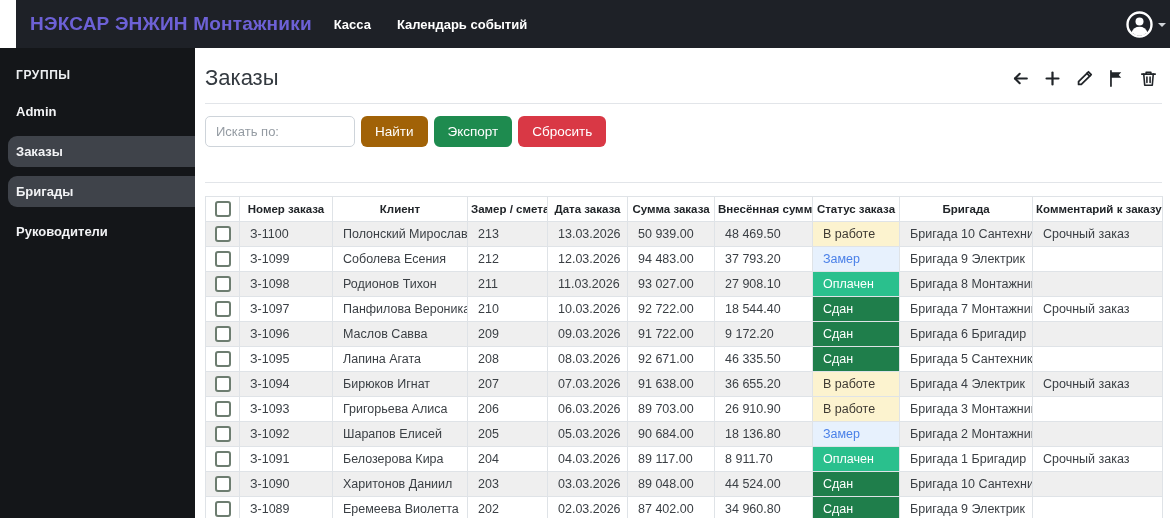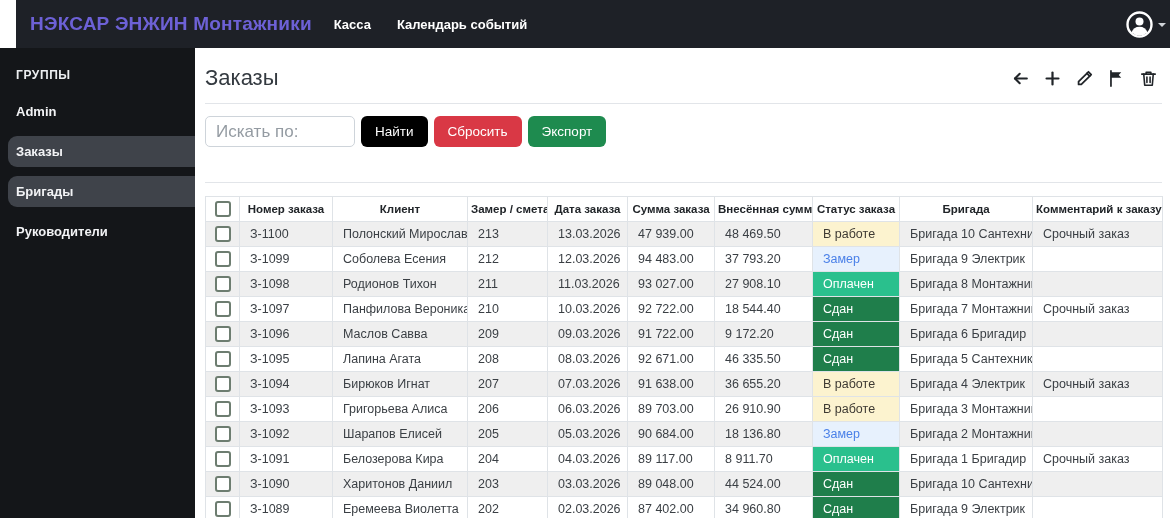--- a/index.html
+++ b/index.html
@@ -29,21 +29,21 @@
     padding:14px 8px 0 10px; overflow:hidden; }
   .title-row { display:flex; align-items:center; justify-content:space-between; height:32px; }
   .page-title { font-size:22px; font-weight:500; color:#343a40; }
   .page-actions { display:flex; align-items:center; gap:13px; padding-right:4px; }
   .act { width:19px; height:19px; display:inline-flex; cursor:pointer; }
   .act svg { width:19px; height:19px; }
   hr.sep { border:none; border-top:1px solid #e2e5e9; margin:9px 0 0 0; }
 
   .toolbar { display:flex; align-items:center; gap:6px; margin-top:12px; }
   .search-input { width:150px; height:31px; border:1px solid #ced4da; border-radius:5px;
-    padding:0 10px; font-size:17px; color:#495057; font-family:inherit; outline:none; }
+    padding:0 10px; font-size:13px; color:#495057; font-family:inherit; outline:none; }
   .search-input::placeholder { color:#949ba2; }
   .btn { height:31px; border:none; border-radius:6px; color:#fff; font-size:13.5px; font-weight:500;
     padding:0 14px; font-family:inherit; cursor:pointer; }
 
   .toolbar-gap { height:26px; }
 
   
   table { width:957px; border-collapse:collapse; table-layout:fixed; margin-top:13px;
     font-size:12.5px; color:#3a3f44; }
   th, td { border:1px solid #dfe3e7; padding:4px 10px; height:25px; white-space:nowrap;
@@ -120,23 +120,23 @@
             <path d="M10 10v7M14 10v7"></path>
           </svg>
         </span>
       </div>
   </div>
   <hr class="sep">
 
   <div class="toolbar">
     <input class="search-input" type="text" placeholder="Искать по:" style="">
     <div style="display:flex; gap:6px;">
-        <button class="btn" style="background: #000000;">Найти</button>
+        <button class="btn" style="background: #a16207;">Найти</button>
+        <button class="btn" style="background: rgb(30, 139, 79);">Экспорт</button>
         <button class="btn" style="background: rgb(217, 56, 69);">Сбросить</button>
-        <button class="btn" style="background: rgb(30, 139, 79);">Экспорт</button>
       </div>
   </div>
 
   <div class="toolbar-gap"></div>
   <hr class="sep">
 
   <table>
     <colgroup>
       <col style="width:34px">
         <col style="width:93px">
@@ -163,21 +163,21 @@
           <th>Комментарий к заказу</th>
         </tr>
       </thead>
     <tbody>
         <tr>
           <td class="cb-col"><span class="cbx"></span></td>
           <td>З-1100</td>
           <td>Полонский Мирослав</td>
           <td>213</td>
           <td>13.03.2026</td>
-          <td>47 939.00</td>
+          <td>50 939.00</td>
           <td>48 469.50</td>
           <td style="background: rgb(252, 243, 207) !important; color: rgb(62, 58, 51);">В работе</td>
           <td>Бригада 10 Сантехник</td>
           <td>Срочный заказ</td>
         </tr>
         <tr>
           <td class="cb-col"><span class="cbx"></span></td>
           <td>З-1099</td>
           <td>Соболева Есения</td>
           <td>212</td>

